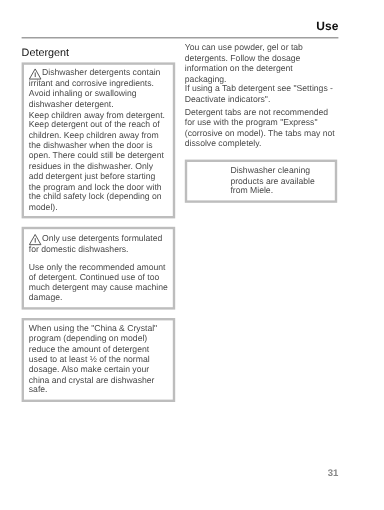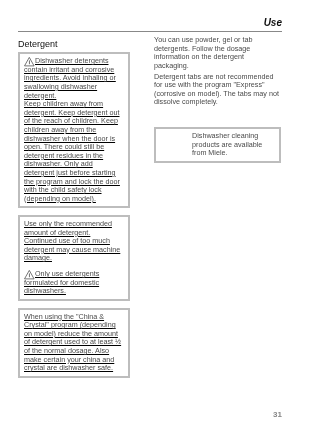--- a/index.html
+++ b/index.html
@@ -1,39 +1,39 @@
 <!DOCTYPE html>
 <html><head>
 <meta charset="utf-8">
 <style>
 html,body{margin:0;padding:0;background:#fff;}
 body{width:300px;height:425px;font-family:"Liberation Sans",sans-serif;
      -webkit-font-smoothing:antialiased;}
 .page{position:relative;width:300px;height:425px;overflow:hidden;background:#fff;}
 
-.header{position:absolute;left:18px;top:17.2px;width:264px;font-style:italic;}
+.header{position:absolute;left:18px;top:17.2px;width:264px;}
 .header-title{text-align:right;font-weight:bold;font-size:10px;line-height:12px;color:#111;}
 .header-rule{height:1.6px;background:#888;margin-top:1.6px;}
 
 .col-left{position:absolute;left:18px;top:39px;width:128px;}
 .col-right{position:absolute;left:154px;top:36px;width:126px;}
 
 .section-title{font-size:9px;font-weight:normal;line-height:11px;color:#111;margin:0 0 1.5px 0;}
 
 .note{border:2.4px solid #bdbdbd;box-sizing:border-box;padding:2.9px 4px 2.9px 4px;margin:0 0 7px 0;}
 .note:last-child{margin-bottom:0;}
-.col-left .note{width:112px;text-decoration:underline;}
+.col-left .note{width:128px;}
 .col-right .note{width:127px;}
 p{margin:0;font-size:7.2px;line-height:8.6px;color:#4a4a4a;}
 p + p{margin-top:6.3px;}
 .col-right > p{margin:0 0 2.3px 0;}
-.col-right > p + .note{margin-top:20px;padding-left:36px;}
+.col-right > p + .note{margin-top:9px;padding-left:36px;}
 .wicon{display:inline-block;width:10.6px;height:9.4px;vertical-align:-2.6px;margin-right:0.4px;}
 .wicon svg{display:block;position:relative;top:0.9px;}
-.pageno{position:absolute;right:18px;top:410px;font-size:8px;line-height:9px;color:#868686;font-weight:bold;}
+.pageno{position:absolute;right:18px;top:390px;font-size:8px;line-height:9px;color:#868686;font-weight:bold;}
 </style>
 </head>
 <body>
 
 <div class="page">
 
   <div class="header">
     <div class="header-title">Use</div>
     <div class="header-rule"></div>
   </div>
@@ -42,34 +42,34 @@
     <div class="section-title">Detergent</div>
 
     <div class="note">
       <p><span class="wicon"><svg width="10.6" height="9.4" viewBox="0 0 106 94">
               <path d="M53 4 L101 89 L5 89 Z" fill="none" stroke="#4e4e4e" stroke-width="7.8" stroke-linejoin="miter"></path>
               <rect x="49.5" y="34" width="8" height="38" fill="#4e4e4e"></rect>
             </svg></span><span>Dishwasher detergents contain irritant and corrosive ingredients. Avoid inhaling or swallowing dishwasher detergent.</span><br><span>Keep children away from detergent. Keep detergent out of the reach of children. Keep children away from the dishwasher when the door is open. There could still be detergent residues in the dishwasher. Only add detergent just before starting the program and lock the door with the child safety lock (depending on model).</span></p>
     </div>
 
     <div class="note">
-      <p>Use only the recommended amount of detergent. Continued use of too much detergent may cause machine damage.</p>
       <p><span class="wicon"><svg width="10.6" height="9.4" viewBox="0 0 106 94">
               <path d="M53 4 L101 89 L5 89 Z" fill="none" stroke="#4e4e4e" stroke-width="7.8" stroke-linejoin="miter"></path>
               <rect x="49.5" y="34" width="8" height="38" fill="#4e4e4e"></rect>
             </svg></span><span>Only use detergents formulated for domestic dishwashers.</span></p>
+      <p>Use only the recommended amount of detergent. Continued use of too much detergent may cause machine damage.</p>
     </div>
 
     <div class="note">
       <p>When using the "China &amp; Crystal" program (depending on model) reduce the amount of detergent used to at least ½ of the normal dosage. Also make certain your china and crystal are dishwasher safe.</p>
     </div>
   </div>
 
   <div class="col-right">
-    <p><span>You can use powder, gel or tab detergents. Follow the dosage information on the detergent packaging.</span><br></p>
+    <p><span>You can use powder, gel or tab detergents. Follow the dosage information on the detergent packaging.</span><br><span>If using a Tab detergent see "Settings - Deactivate indicators".</span></p>
     <p>Detergent tabs are not recommended for use with the program "Express" (corrosive on model). The tabs may not dissolve completely.</p>
     <div class="note">
       <p>Dishwasher cleaning products are available from Miele.</p>
     </div>
   </div>
 
   <div class="pageno">31</div>
 </div>
 
 </body></html>

